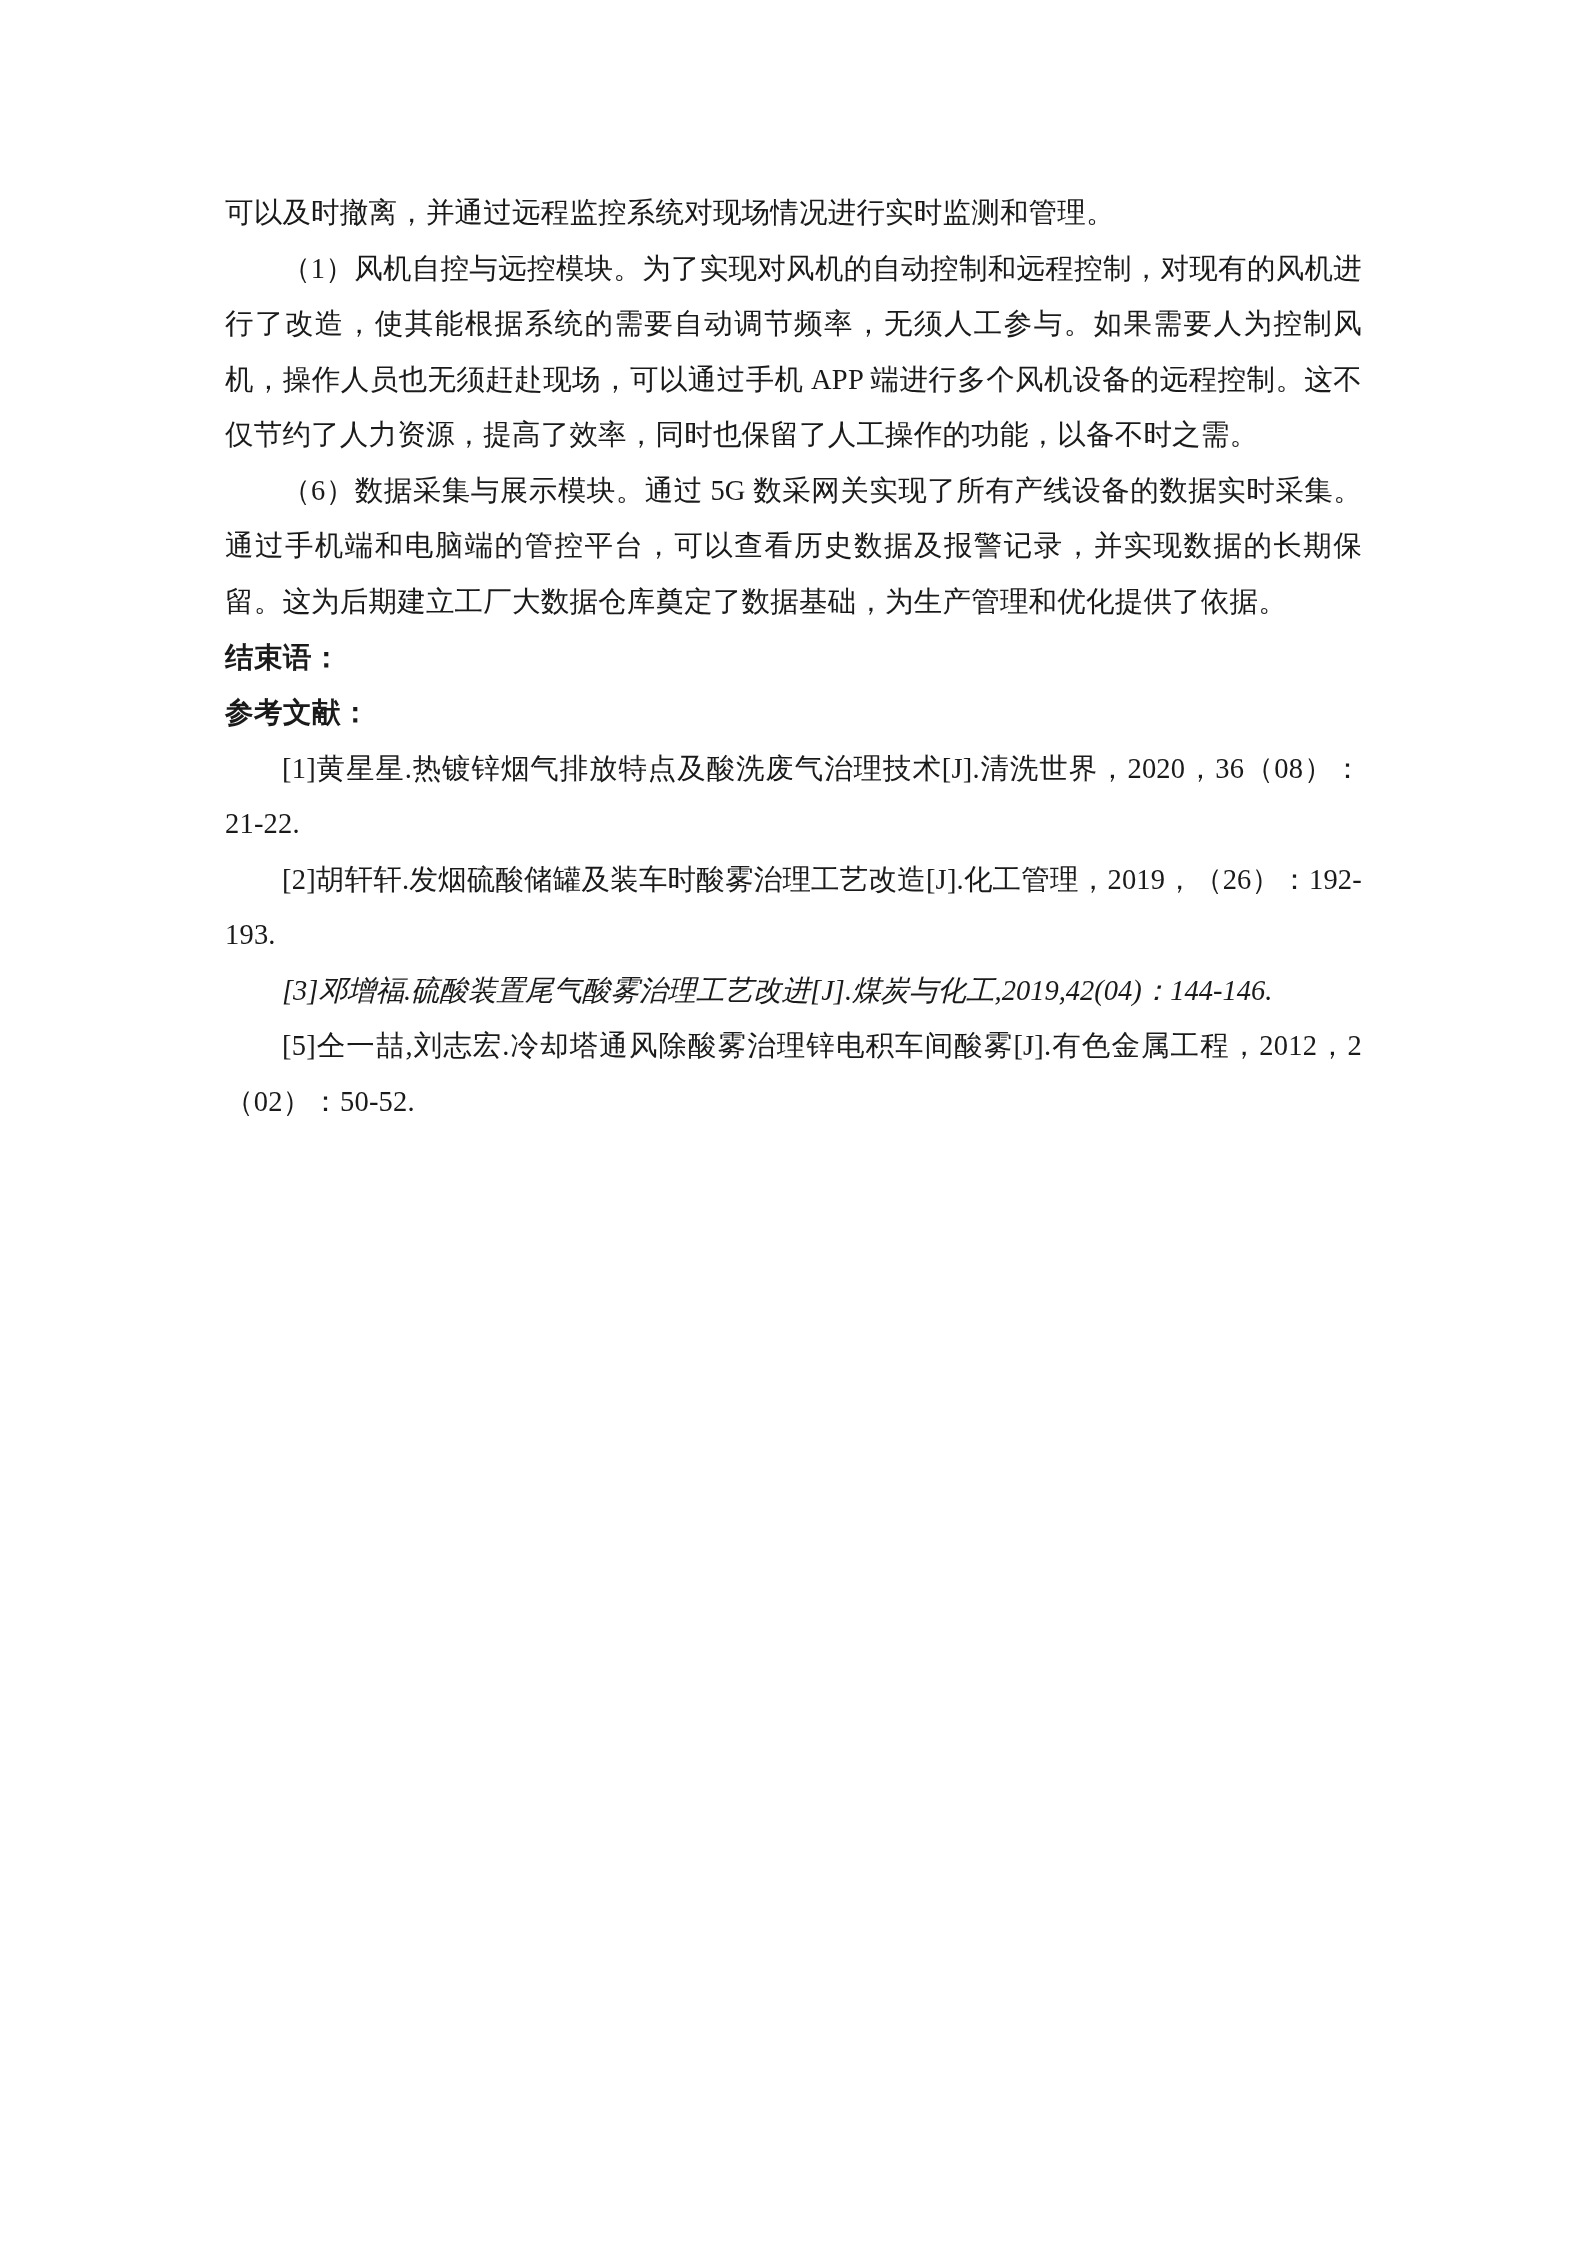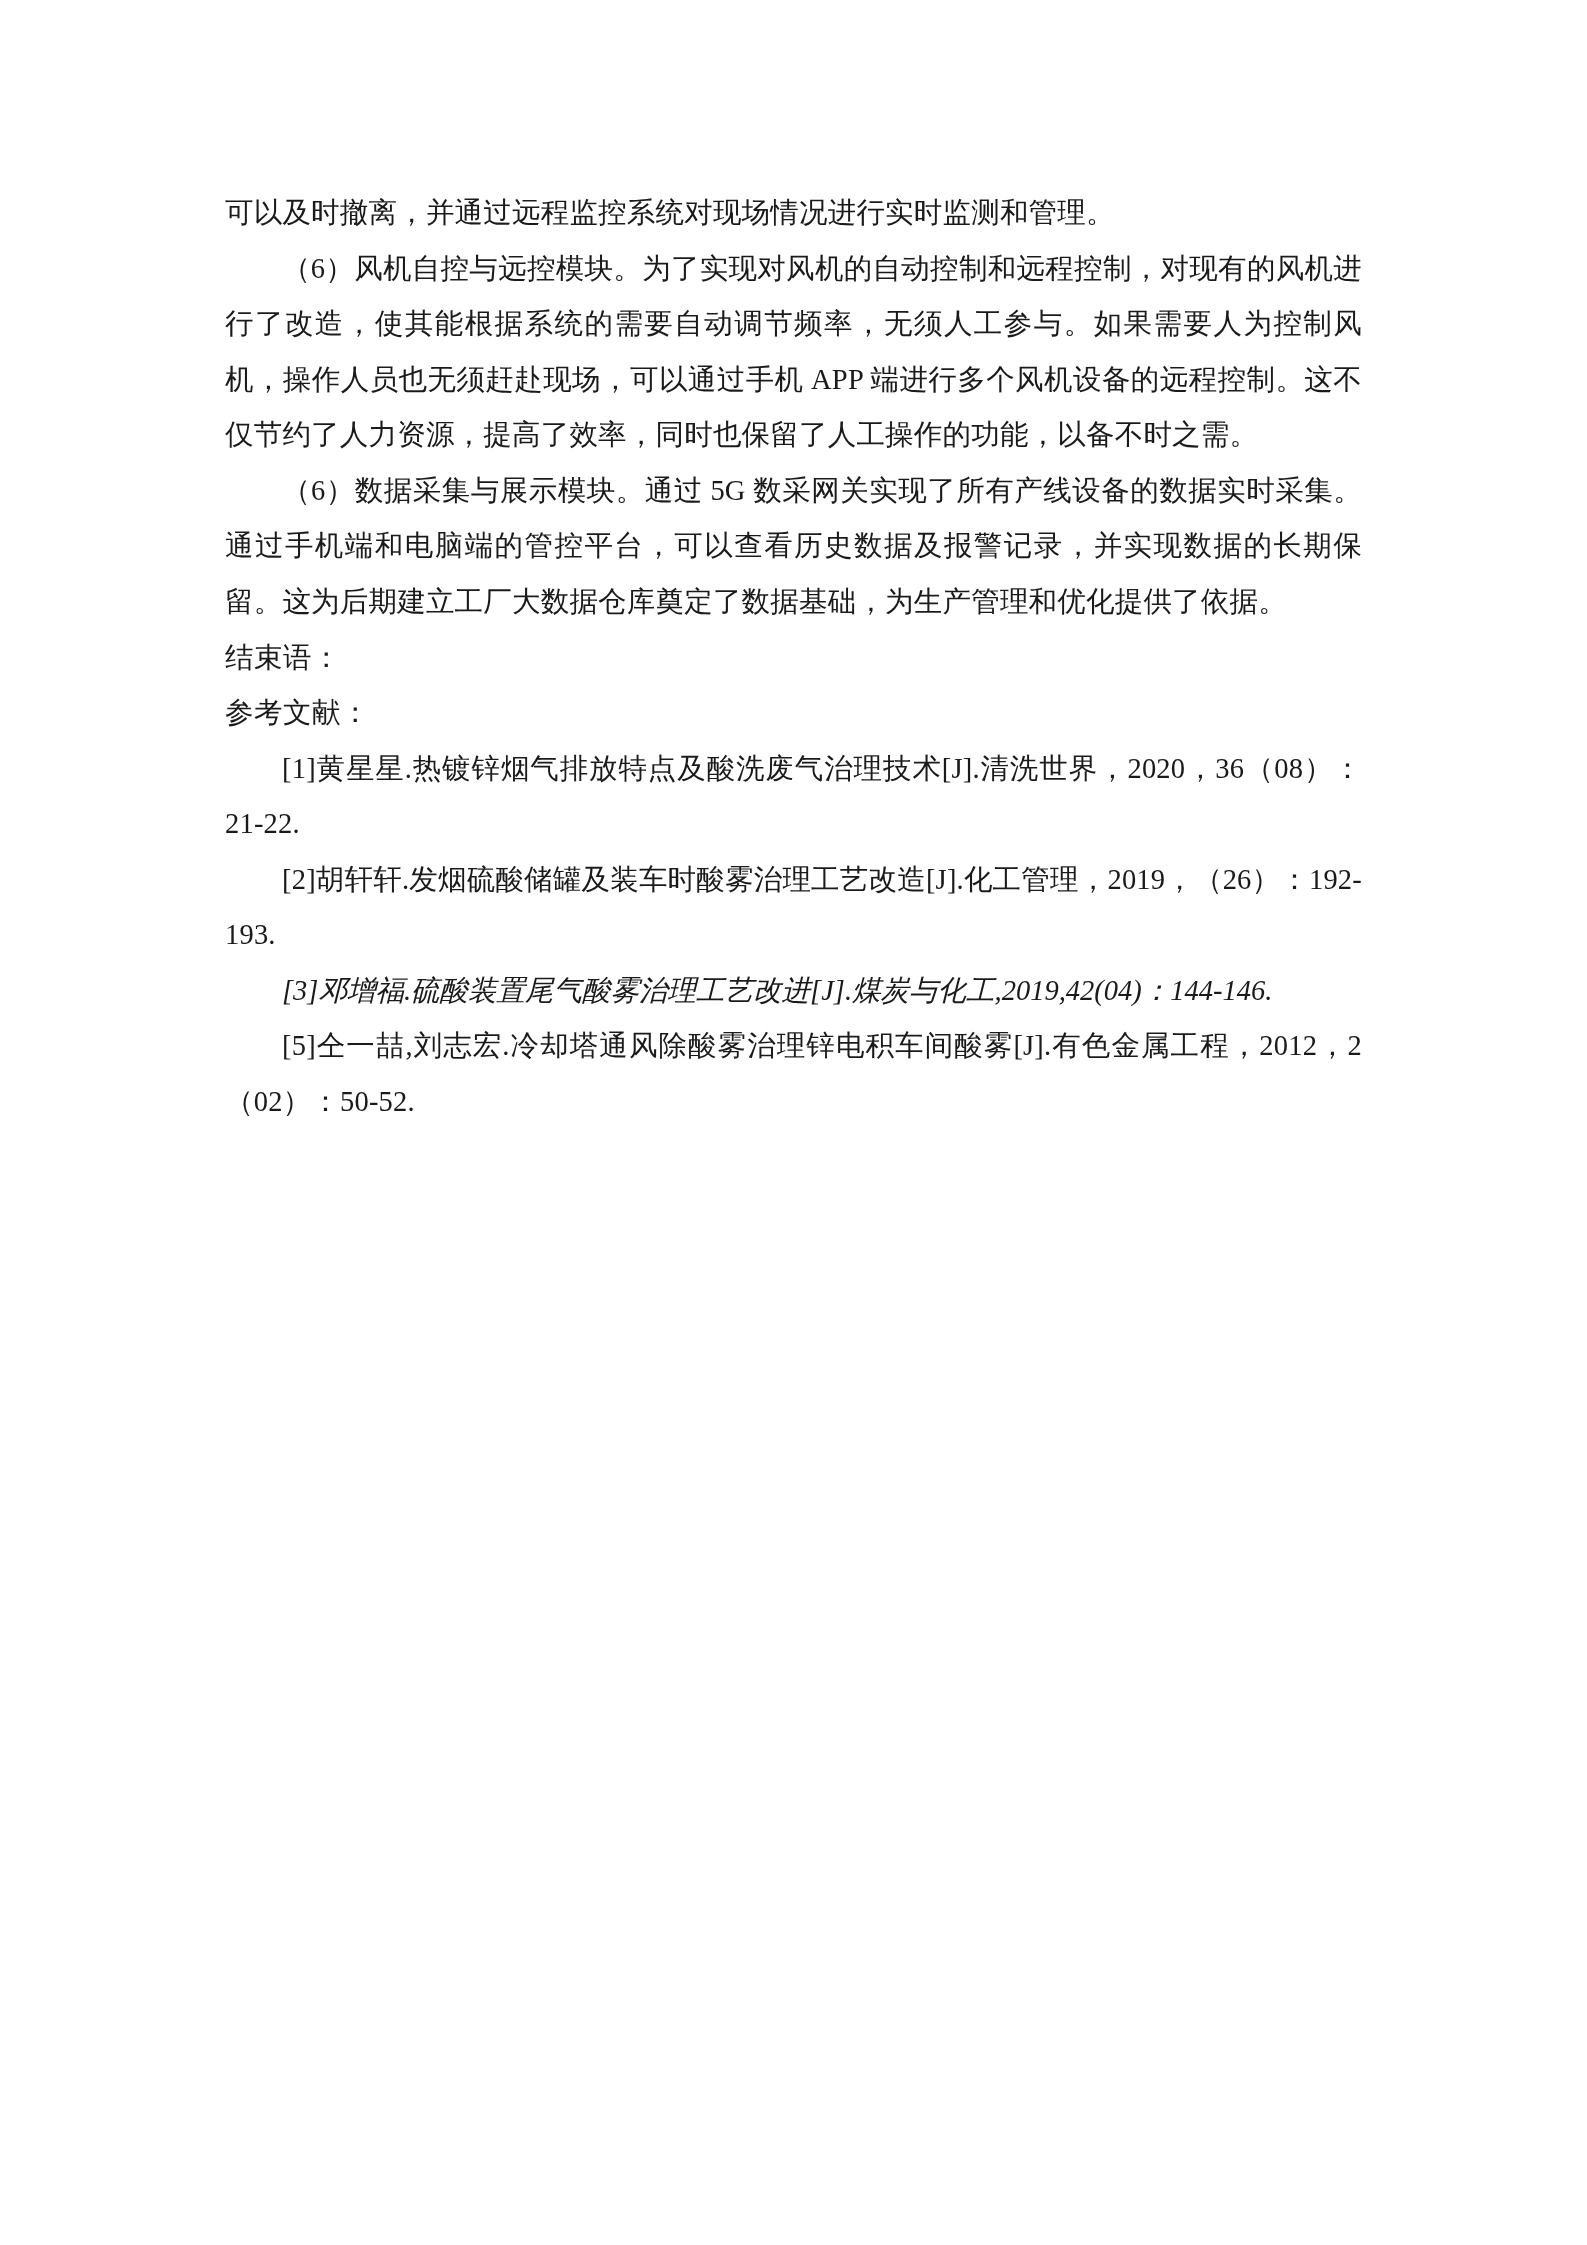--- a/index.html
+++ b/index.html
@@ -33,21 +33,21 @@
     padding: 0;
   }
   .para {
     text-indent: 2em;
   }
   .noindent {
     text-indent: 0;
   }
   .heading {
     font-family: "Liberation Sans", sans-serif;
-    font-weight: normal;
+    font-weight: bold;
     text-indent: 0;
     font-size: 28.5px;
     line-height: 1.95;
     letter-spacing: 0.5px;
   }
   .ref {
     text-indent: 2em;
   }
   .tight {
     letter-spacing: 0px;
@@ -55,21 +55,21 @@
   }
 </style>
 </head>
 <body>
 
 <div class="page">
   <div class="doc-body">
 
     <p class="para noindent">可以及时撤离，并通过远程监控系统对现场情况进行实时监测和管理。</p>
 
-    <p class="para">（6）风机自控与远控模块。为了实现对风机的自动控制和远程控制，对现有的风机进行了改造，使其能根据系统的需要自动调节频率，无须人工参与。如果需要人为控制风机，操作人员也无须赶赴现场，可以通过手机 APP 端进行多个风机设备的远程控制。这不仅节约了人力资源，提高了效率，同时也保留了人工操作的功能，以备不时之需。</p>
+    <p class="para">（1）风机自控与远控模块。为了实现对风机的自动控制和远程控制，对现有的风机进行了改造，使其能根据系统的需要自动调节频率，无须人工参与。如果需要人为控制风机，操作人员也无须赶赴现场，可以通过手机 APP 端进行多个风机设备的远程控制。这不仅节约了人力资源，提高了效率，同时也保留了人工操作的功能，以备不时之需。</p>
 
     <p class="para">（6）数据采集与展示模块。通过 5G 数采网关实现了所有产线设备的数据实时采集。通过手机端和电脑端的管控平台，可以查看历史数据及报警记录，并实现数据的长期保留。这为后期建立工厂大数据仓库奠定了数据基础，为生产管理和优化提供了依据。</p>
 
     <p class="heading">结束语：</p>
 
 
     <p class="heading">参考文献：</p>
 
     <p class="ref">[1]黄星星.热镀锌烟气排放特点及酸洗废气治理技术[J].清洗世界，2020，36（08）：21-22.</p>
 

